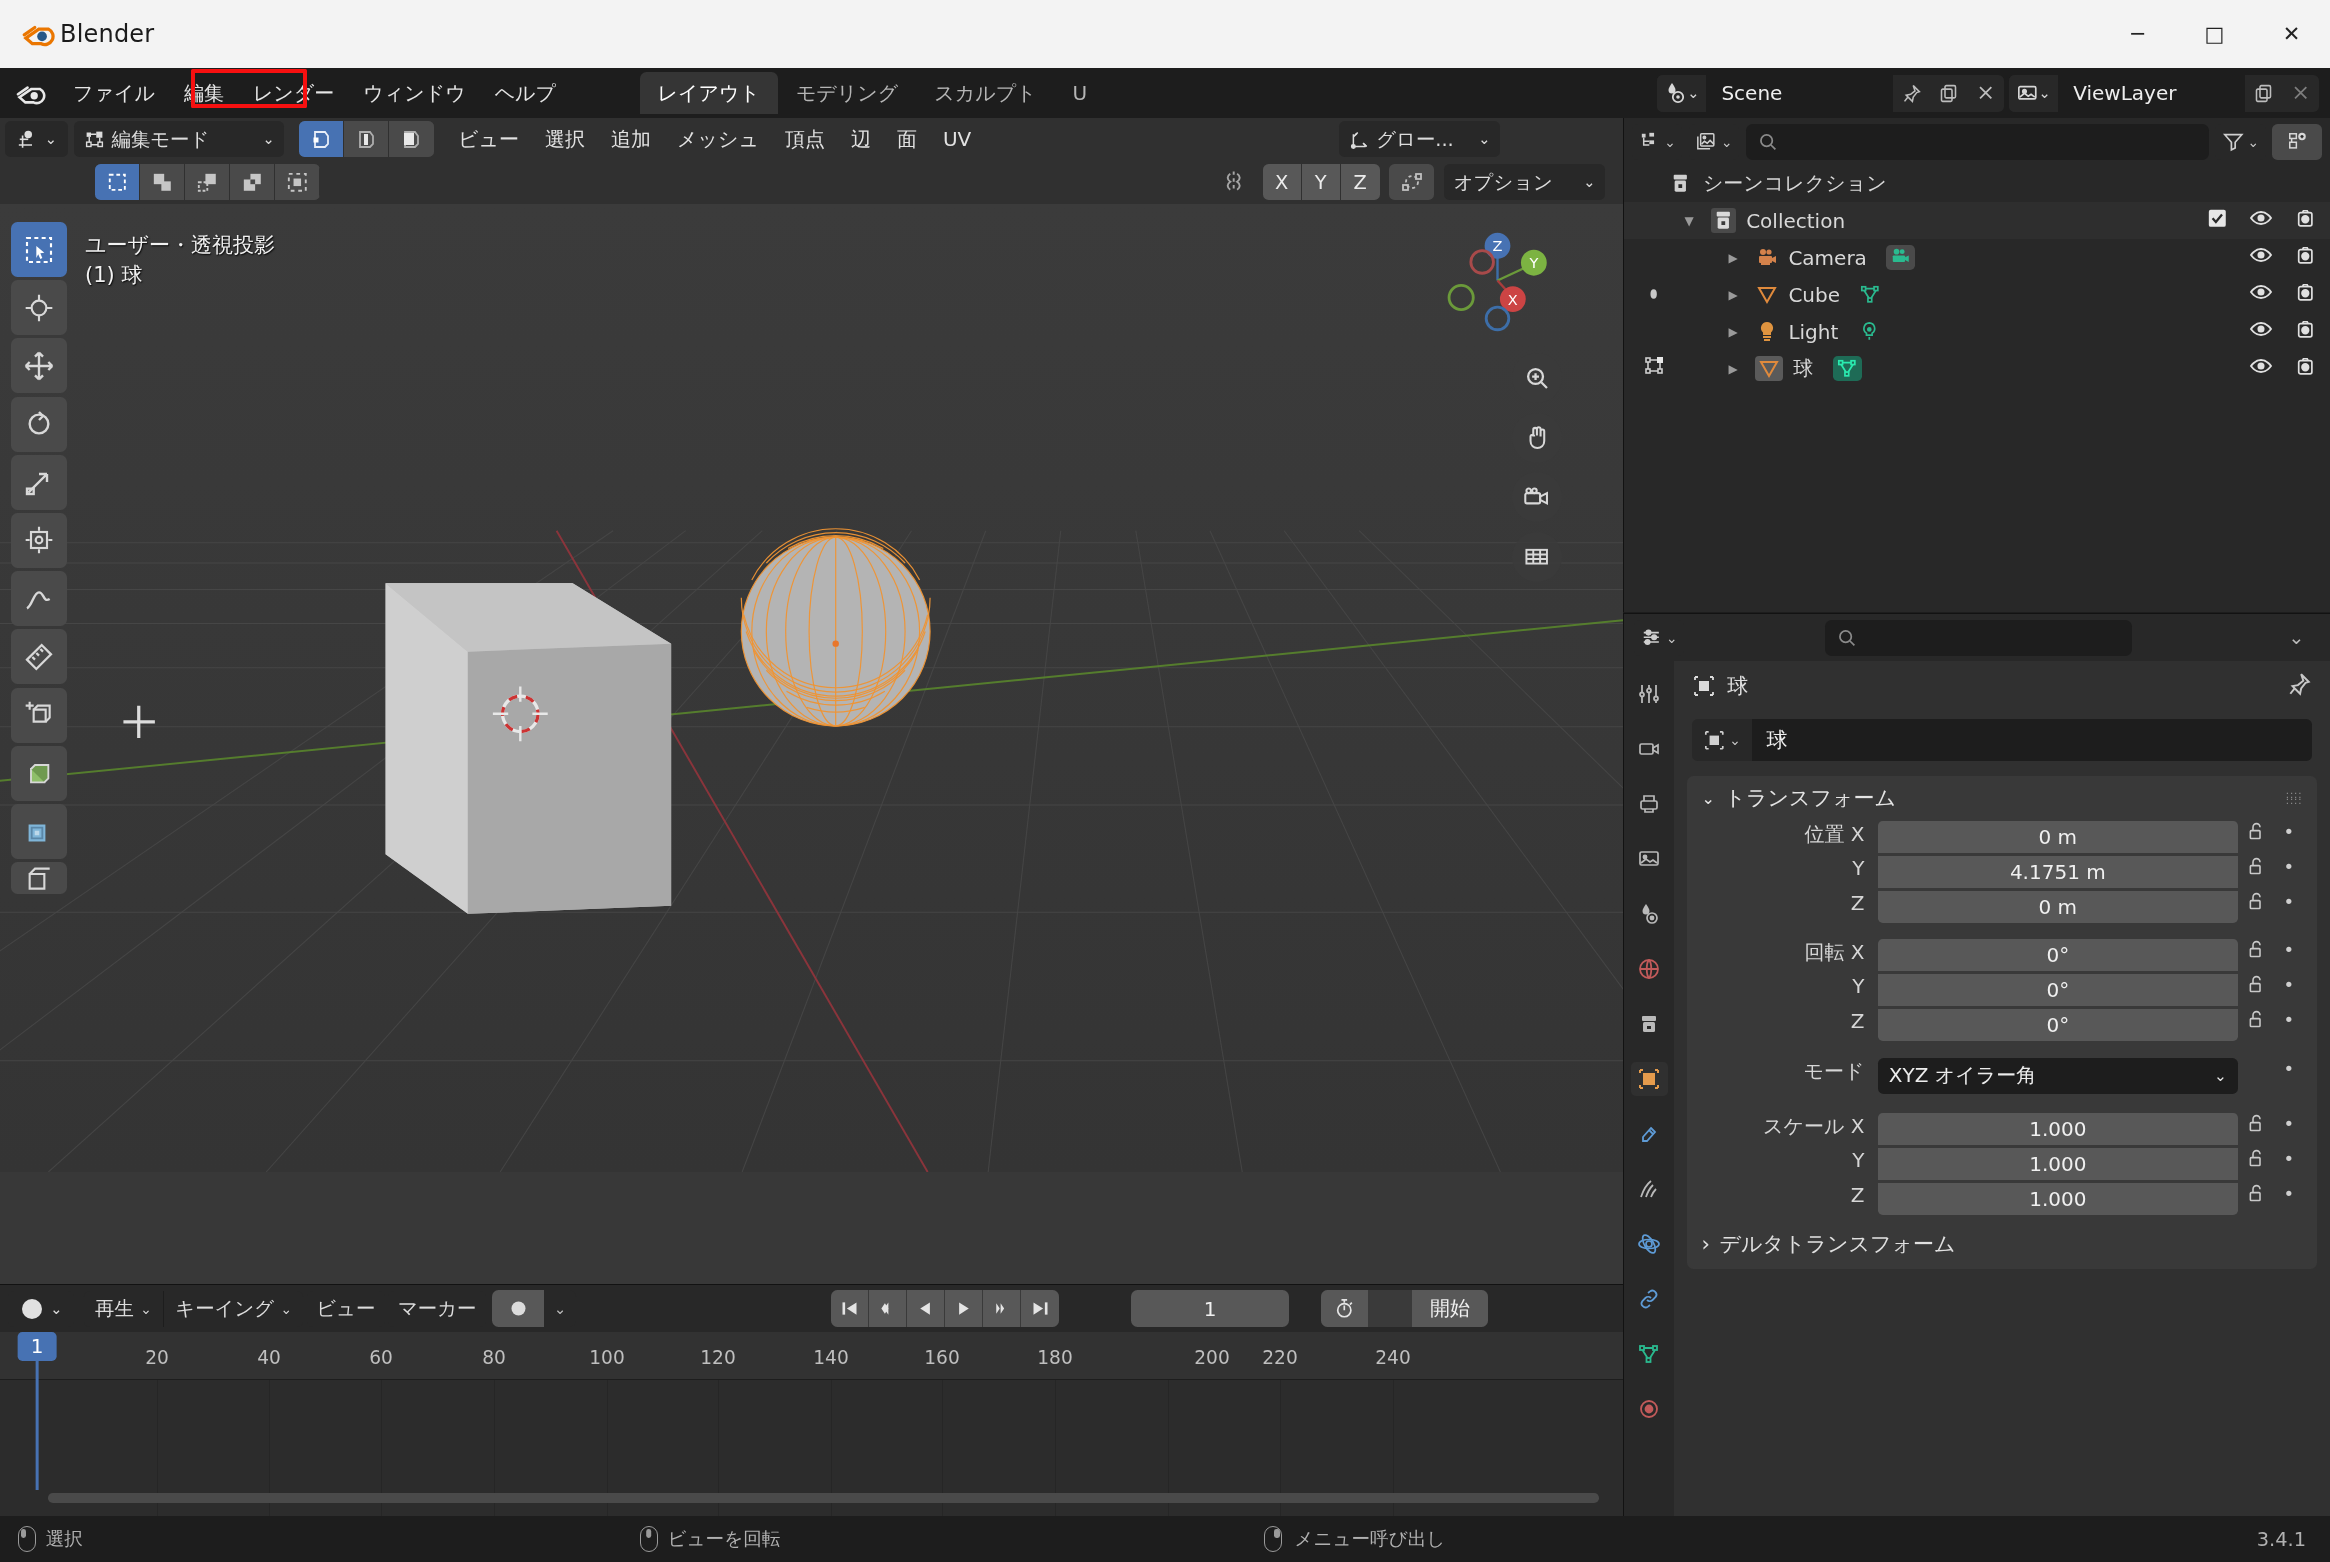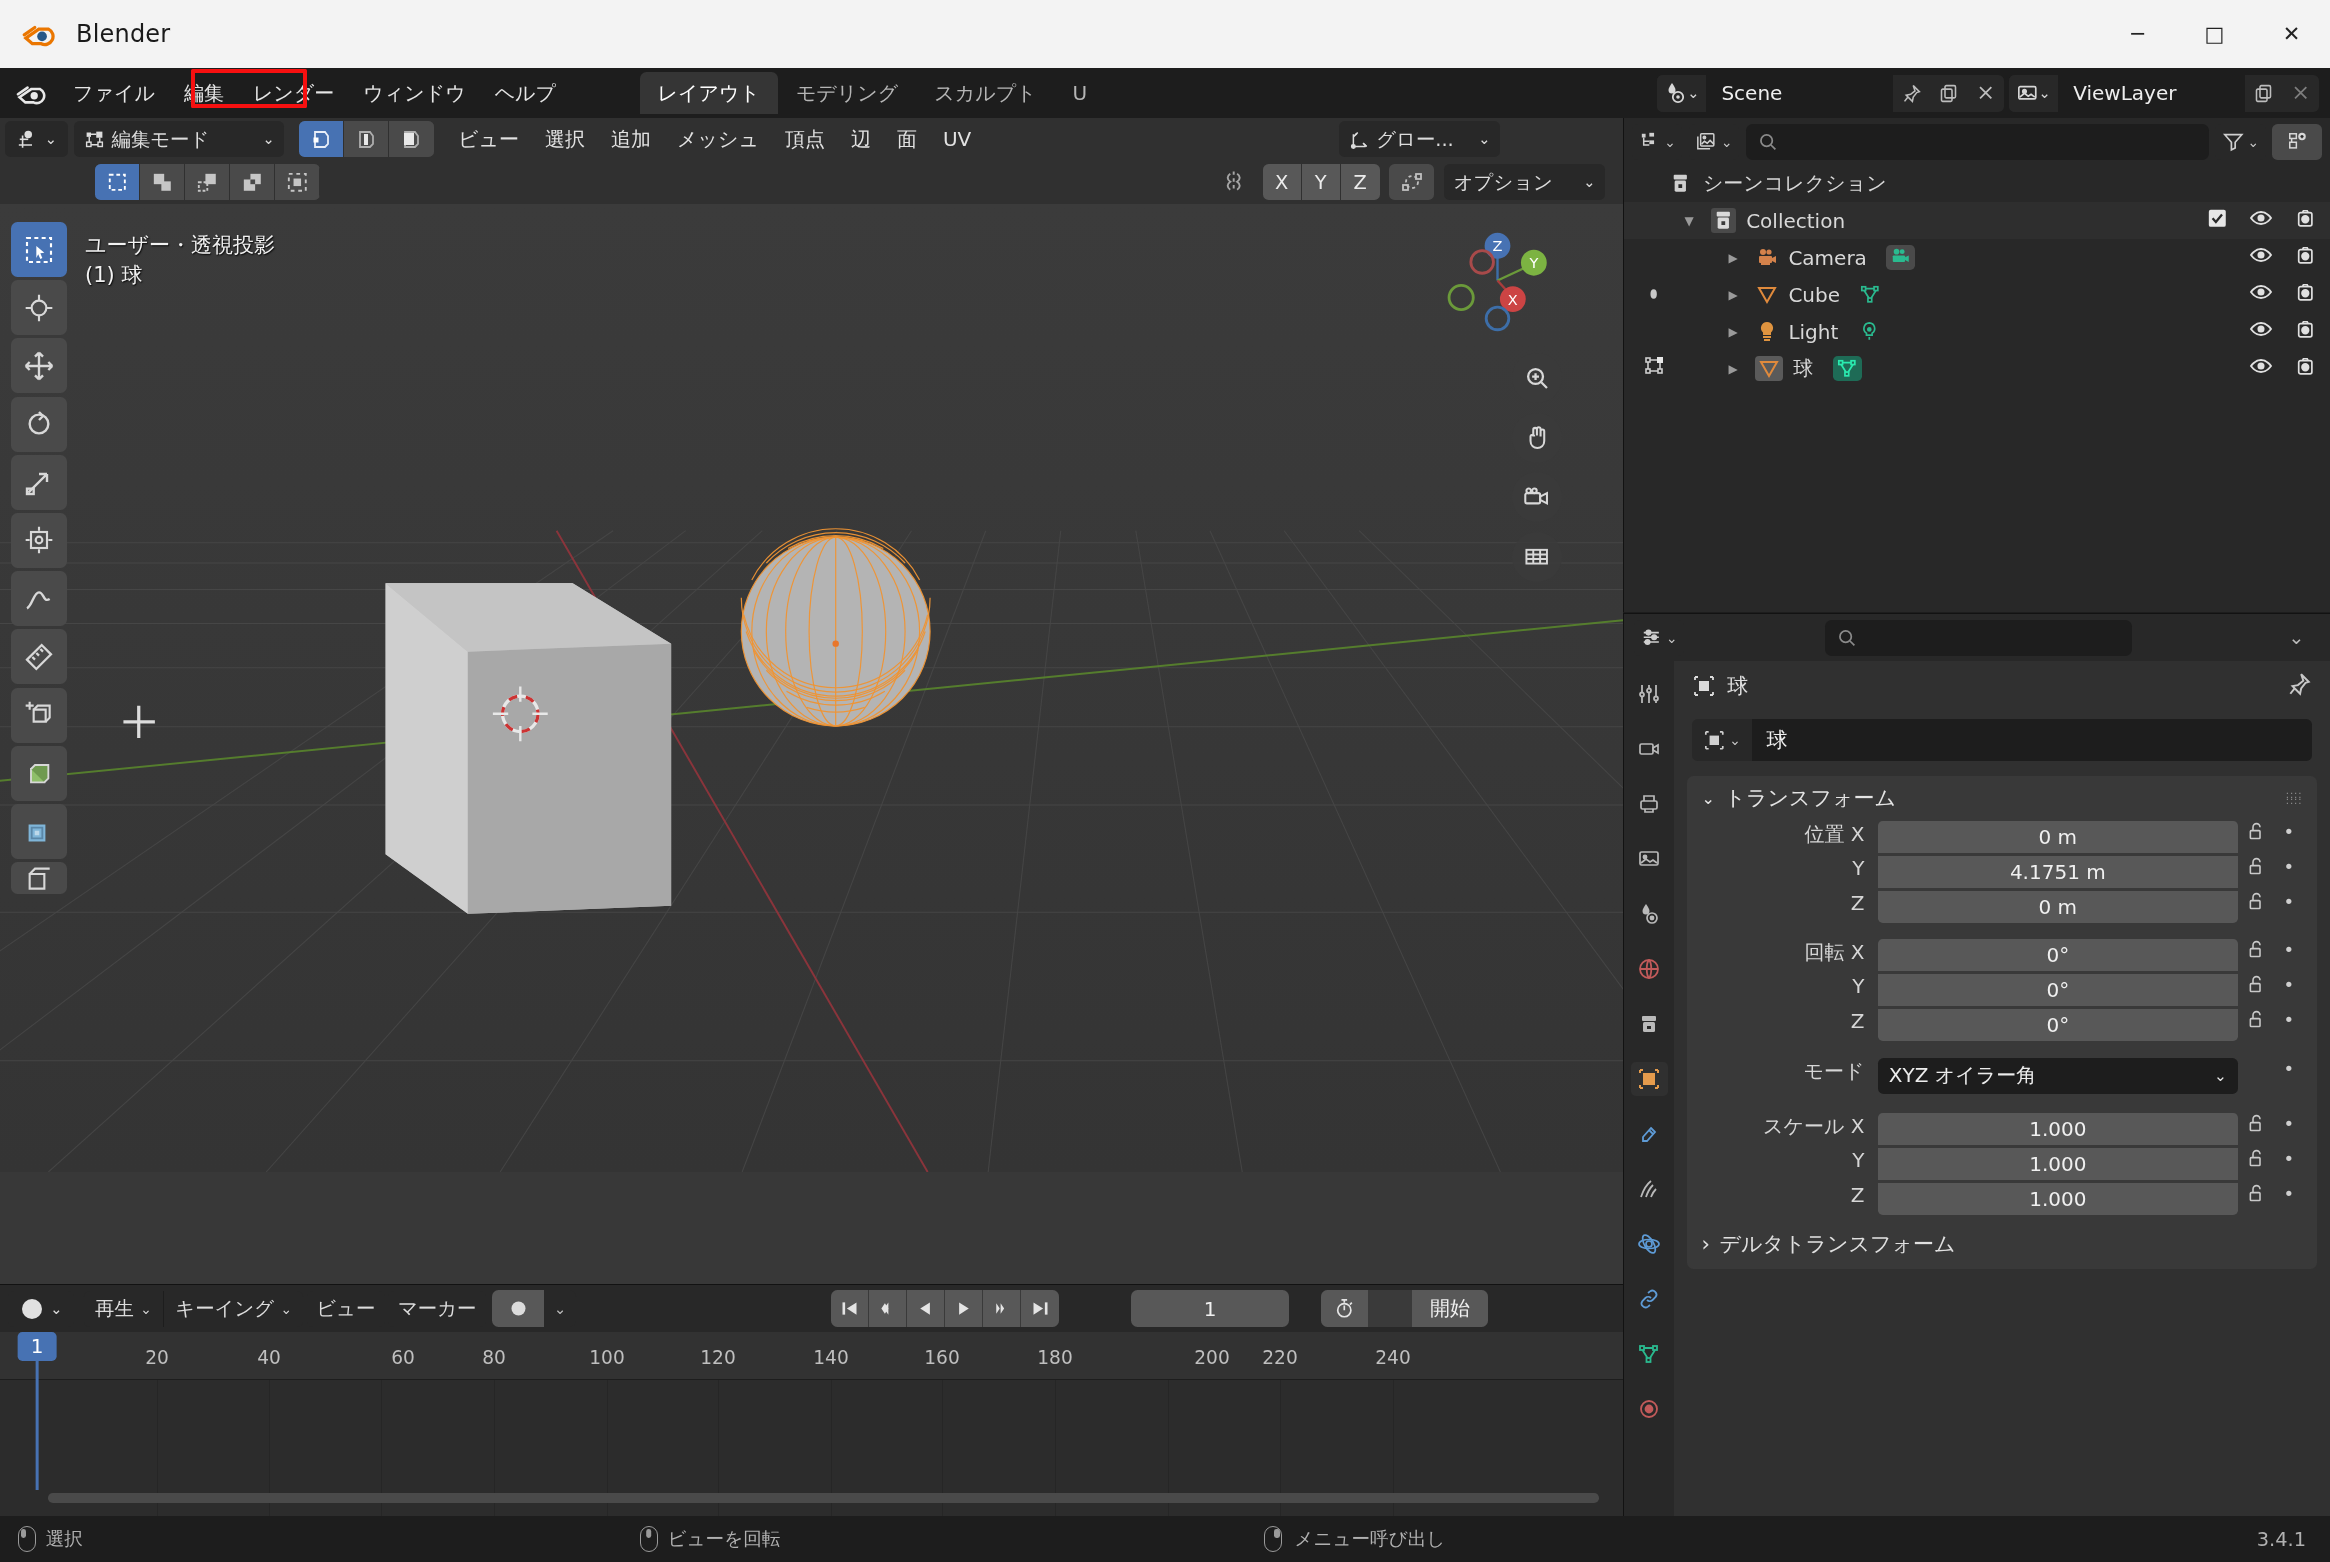--- a/index.html
+++ b/index.html
@@ -3,21 +3,21 @@
 <meta charset="utf-8">
 <style>
   * { box-sizing: border-box; margin:0; padding:0; }
   html,body { width:2330px; height:1563px; overflow:hidden; background:#1d1d1d;
     font-family:"DejaVu Sans","Liberation Sans",sans-serif; }
 
   
   #titlebar { height:68px; background:#f3f3f3; display:flex; align-items:center;
     position:relative; }
   #titlebar .tb-logo { margin-left:21px; width:34px; height:34px; position:relative; }
-  #titlebar .tb-title { font-size:24px; color:#1a1a1a; margin-left:21px; letter-spacing:0.2px; }
+  #titlebar .tb-title { font-size:24px; color:#1a1a1a; margin-left:5px; letter-spacing:0.2px; }
   #titlebar .wbtns { position:absolute; right:0; top:0; height:68px; display:flex; }
   #titlebar .wbtn { width:77px; height:68px; display:flex; align-items:center;
     justify-content:center; color:#222; font-size:21px; }
 
   
   #topbar { height:50px; background:#1d1d1d; display:flex; align-items:center;
     position:relative; }
   .blender-icon { width:31px; height:31px; margin:0 13px 0 14.5px; position:relative; }
   .menu-item { color:#e6e6e6; font-size:20px; padding:4.8px 14.5px; white-space:nowrap; }
   .ws-tabs { display:flex; align-items:center; margin-left:69px; }
@@ -672,21 +672,21 @@
               </svg>
           </div>
           <div style="height:37px;background:#585858;display:flex;align-items:center;padding:0 18px;color:#f0f0f0;font-size:20px;">開始</div>
         </div>
       </div>
     </div>
 
     <div class="tl-ruler">
       <div class="tl-tick" style="left:157px;">20</div>
       <div class="tl-tick" style="left:269px;">40</div>
-      <div class="tl-tick" style="left:403px;">60</div>
+      <div class="tl-tick" style="left:381px;">60</div>
       <div class="tl-tick" style="left:494px;">80</div>
       <div class="tl-tick" style="left:607px;">100</div>
       <div class="tl-tick" style="left:718px;">120</div>
       <div class="tl-tick" style="left:831px;">140</div>
       <div class="tl-tick" style="left:942px;">160</div>
       <div class="tl-tick" style="left:1055px;">180</div>
       <div class="tl-tick" style="left:1212px;">200</div>
       <div class="tl-tick" style="left:1280px;">220</div>
       <div class="tl-tick" style="left:1393px;">240</div>
     </div>

